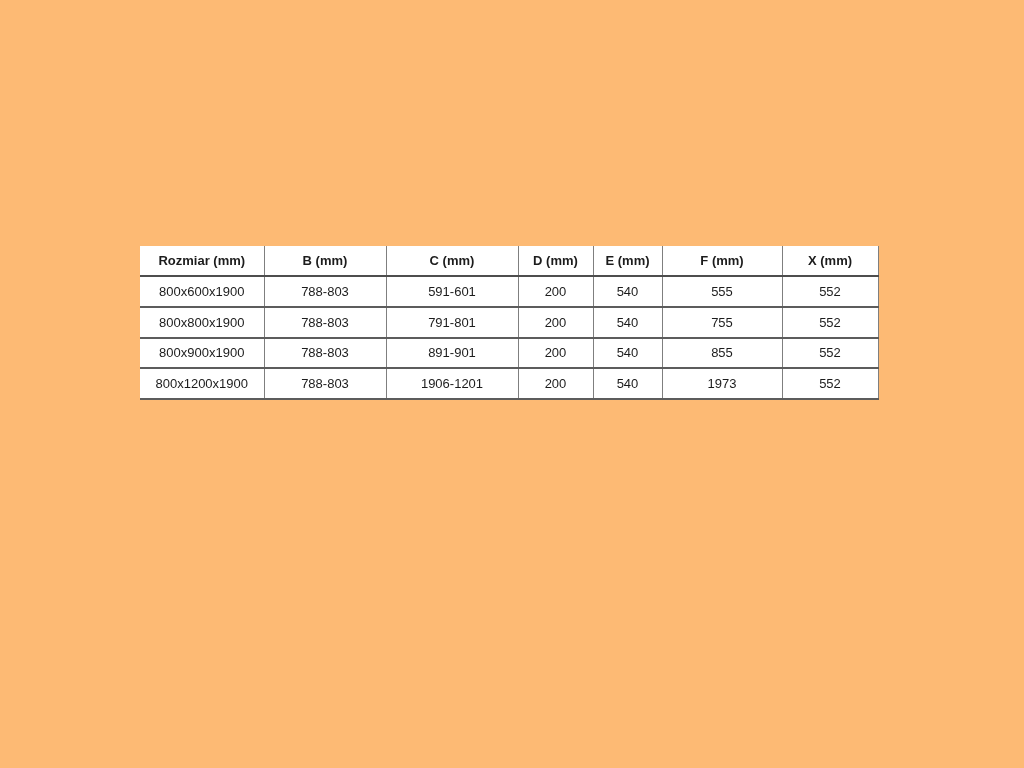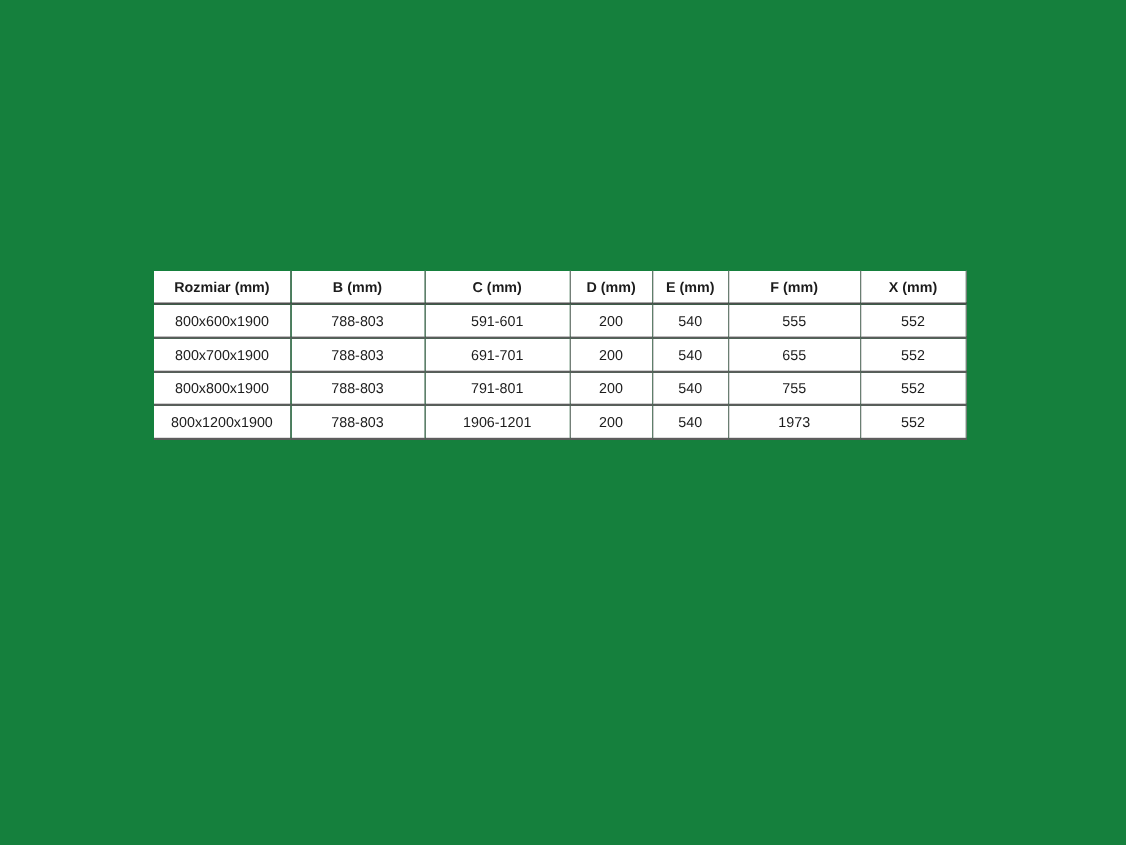--- a/index.html
+++ b/index.html
@@ -7,21 +7,21 @@
     padding: 0;
     background: #ffffff;
     width: 1024px;
     height: 768px;
     overflow: hidden;
   }
   .canvas {
     position: relative;
     width: 1024px;
     height: 768px;
-    background: #15803d;
+    background: #fdba74;
     font-family: "Liberation Sans", sans-serif;
   }
   table.spec-table {
     position: absolute;
     left: 140px;
     top: 246px;
     width: 738px;
     border-collapse: collapse;
     table-layout: fixed;
   }
@@ -81,35 +81,35 @@
         <tr>
           <td>800x600x1900</td>
           <td>788-803</td>
           <td>591-601</td>
           <td>200</td>
           <td>540</td>
           <td>555</td>
           <td>552</td>
         </tr>
         <tr>
-          <td>800x700x1900</td>
-          <td>788-803</td>
-          <td>691-701</td>
-          <td>200</td>
-          <td>540</td>
-          <td>655</td>
-          <td>552</td>
-        </tr>
-        <tr>
           <td>800x800x1900</td>
           <td>788-803</td>
           <td>791-801</td>
           <td>200</td>
           <td>540</td>
           <td>755</td>
+          <td>552</td>
+        </tr>
+        <tr>
+          <td>800x900x1900</td>
+          <td>788-803</td>
+          <td>891-901</td>
+          <td>200</td>
+          <td>540</td>
+          <td>855</td>
           <td>552</td>
         </tr>
         <tr>
           <td>800x1200x1900</td>
           <td>788-803</td>
           <td>1906-1201</td>
           <td>200</td>
           <td>540</td>
           <td>1973</td>
           <td>552</td>

